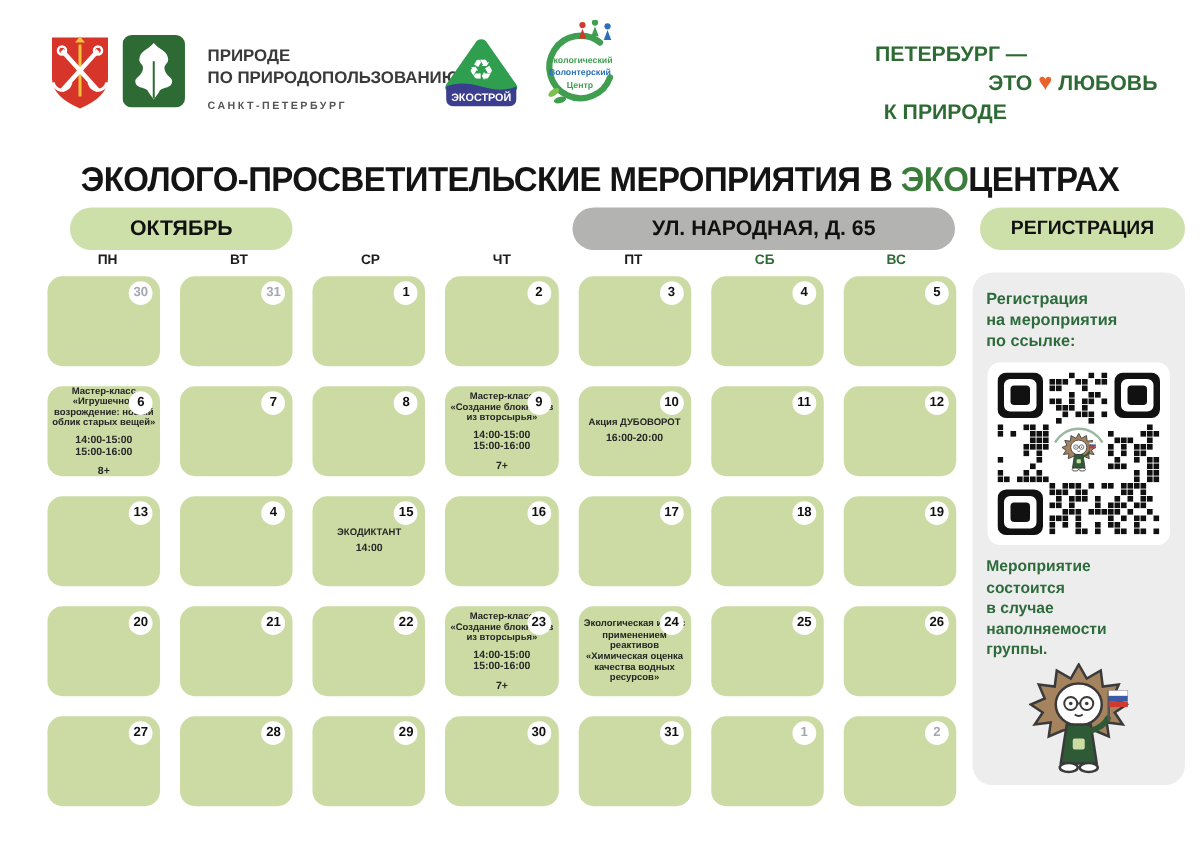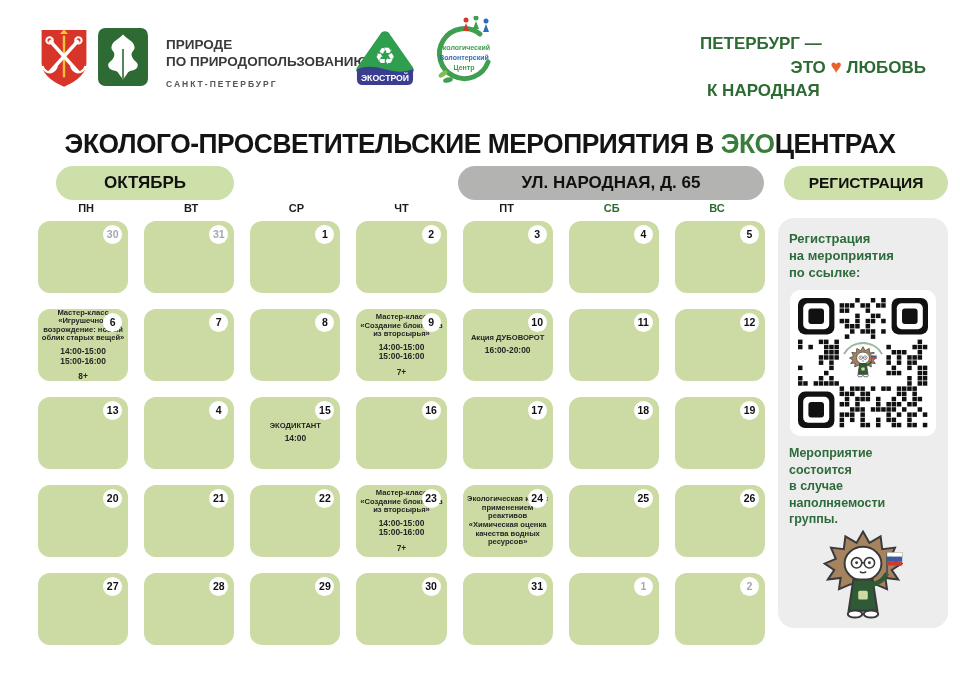--- a/index.html
+++ b/index.html
@@ -137,21 +137,21 @@
       <text x="34" y="34" font-size="7" font-weight="bold" text-anchor="middle" fill="#3f9e4f" font-family="Liberation Sans">Экологический</text>
       <text x="34" y="44" font-size="7" font-weight="bold" text-anchor="middle" fill="#2b6fb8" font-family="Liberation Sans">Волонтерский</text>
       <text x="34" y="54" font-size="7" font-weight="bold" text-anchor="middle" fill="#3f9e4f" font-family="Liberation Sans">Центр</text>
       <ellipse cx="13" cy="58" rx="5" ry="2.5" fill="#7fbf4f" transform="rotate(-35 13 58)"></ellipse>
       <ellipse cx="18" cy="64" rx="5" ry="2.5" fill="#3f9e4f" transform="rotate(-15 18 64)"></ellipse>
     </svg>
 
     <div class="slogan">
       <div class="s1">ПЕТЕРБУРГ —</div>
       <div class="s2"><span>ЭТО</span> <span class="heart">♥</span> <span>ЛЮБОВЬ</span></div>
-      <div class="s3">К НАРОДНАЯ</div>
+      <div class="s3">К ПРИРОДЕ</div>
     </div>
   </header>
 
   <h1 class="title"><span>ЭКОЛОГО-ПРОСВЕТИТЕЛЬСКИЕ МЕРОПРИЯТИЯ В </span><span class="green">ЭКО</span><span>ЦЕНТРАХ</span></h1>
 
   <div class="pill month">ОКТЯБРЬ</div>
   <div class="pill address">УЛ. НАРОДНАЯ, Д. 65</div>
   <div class="pill reg">РЕГИСТРАЦИЯ</div>
 
   <div class="weekdays" id="weekdays">

